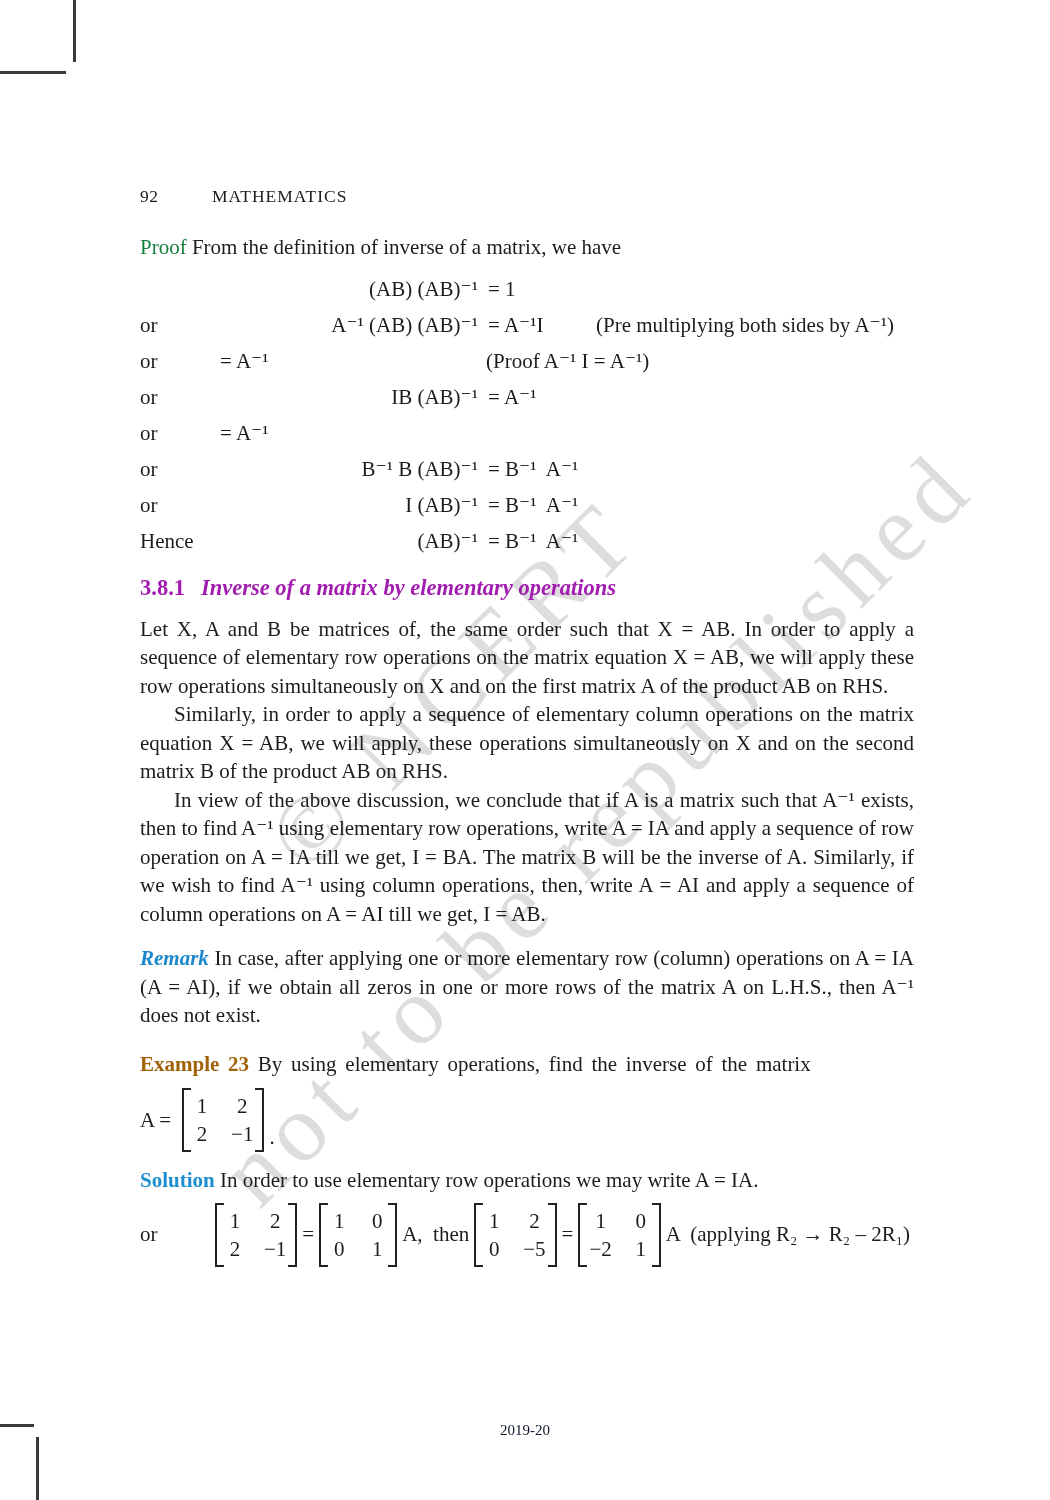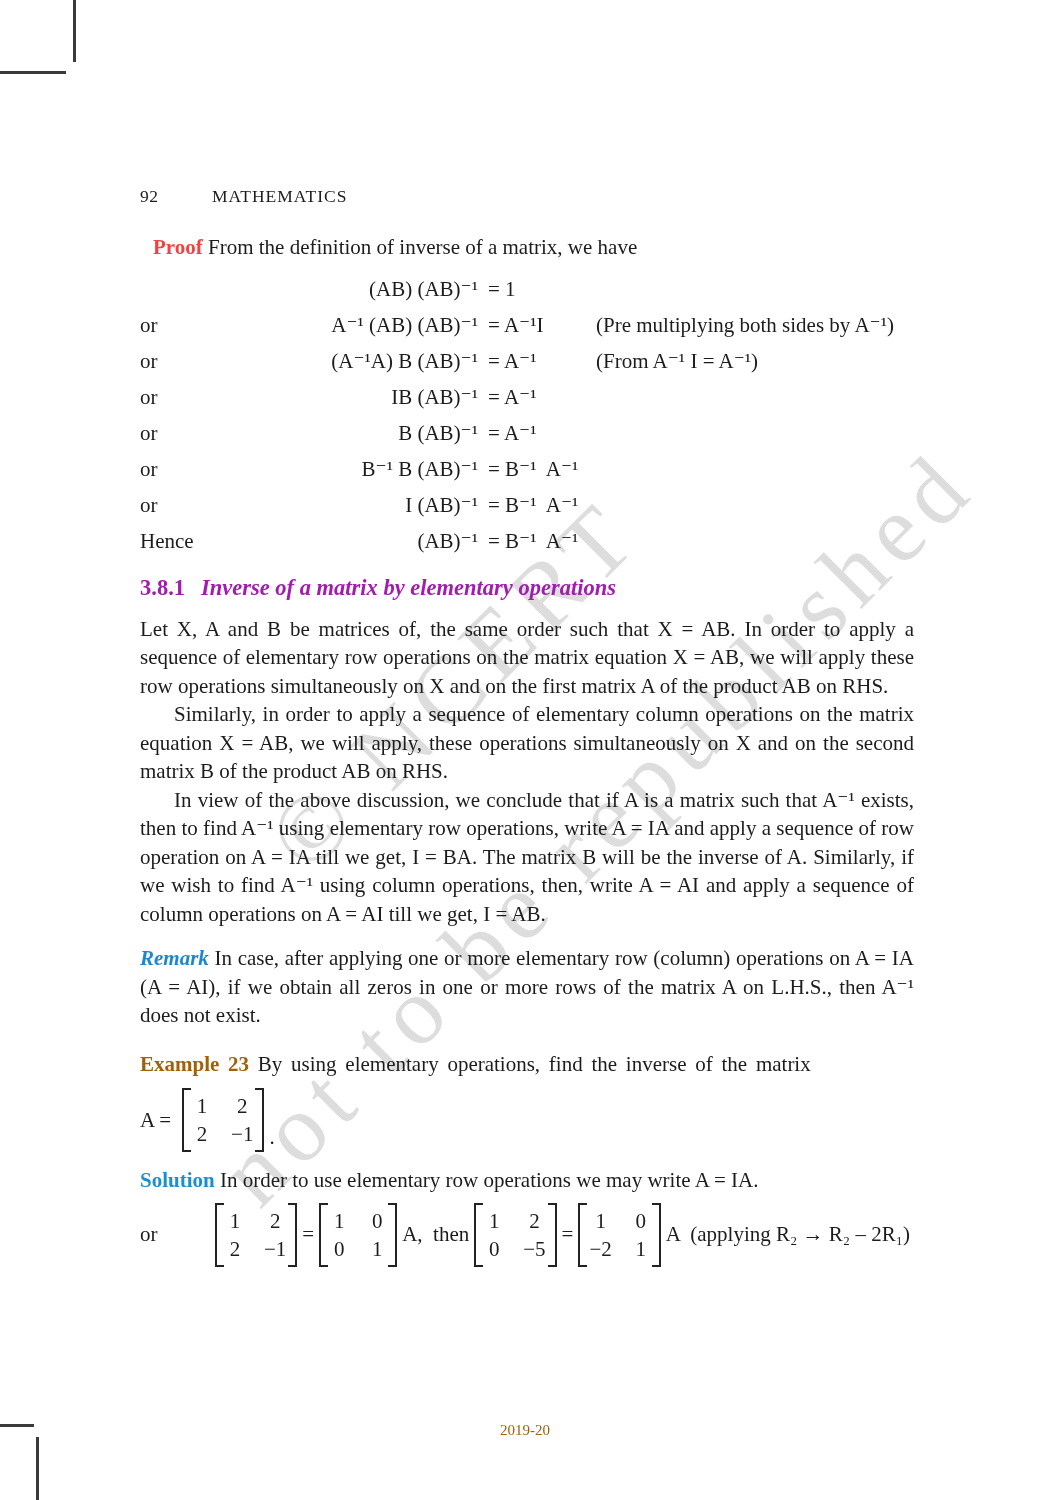--- a/index.html
+++ b/index.html
@@ -27,21 +27,21 @@
     pointer-events:none;
   }
   
   .content{position:absolute;left:140px;top:0;width:774px;z-index:1;}
   .page-header{margin-top:186px;font-size:17.5px;letter-spacing:.5px;}
   .page-number{display:inline-block;width:72px;}
   .running-head{letter-spacing:1px;}
 
   .body{font-size:21px;line-height:28.5px;text-align:justify;margin:0;}
   .proof-para{margin-top:26px;}
-  .label-proof{color:#ef4444;font-weight:bold;margin-left:13px;}
+  .label-proof{color:#15803d;font-weight:normal;}
   .label-remark{color:#1b88ce;font-weight:bold;font-style:italic;}
   .label-example{color:#a16207;font-weight:bold;}
   .label-solution{color:#1d8fd0;font-weight:bold;}
 
   
   .derivation{margin-top:9px;font-size:21px;}
   .d-row{display:grid;grid-template-columns:70px 268px 110px 1fr;line-height:36px;align-items:baseline;}
   .d-label{text-align:left;}
   .d-lhs{text-align:right;white-space:pre;}
   .d-rhs{padding-left:10px;white-space:pre;}
@@ -72,21 +72,21 @@
 
   .matrix-def{margin-top:10px;display:flex;align-items:center;font-size:21px;}
   .matrix-def .lead{margin-right:6px;}
   .matrix-def .suffix{align-self:flex-end;padding-bottom:2px;}
 
   .working{margin-top:8px;display:flex;align-items:center;font-size:21px;}
   .wk-label{width:70px;}
   .wk-text{white-space:pre;}
 
   .page-footer{position:absolute;left:0;right:0;top:1422px;text-align:center;
-    font-size:15px;z-index:1;color:#a16207;}
+    font-size:15px;z-index:1;color:#0f172a;}
 </style>
 </head>
 <body>
 
 <div class="page">
 
   <div class="crop tl-v"></div>
   <div class="crop tl-h"></div>
   <div class="crop bl-h"></div>
   <div class="crop bl-v"></div>
@@ -115,33 +115,31 @@
         <span class="d-note"></span>
       </div>
       <div class="d-row">
         <span class="d-label">or</span>
         <span class="d-lhs">A⁻¹ (AB) (AB)⁻¹</span>
         <span class="d-rhs">= A⁻¹I</span>
         <span class="d-note">(Pre multiplying both sides by A⁻¹)</span>
       </div>
       <div class="d-row">
         <span class="d-label">or</span>
-        <span class="d-lhs">(A⁻¹A) B (AB)⁻¹</span>
         <span class="d-rhs">= A⁻¹</span>
-        <span class="d-note">(From A⁻¹ I = A⁻¹)</span>
+        <span class="d-note">(Proof A⁻¹ I = A⁻¹)</span>
       </div>
       <div class="d-row">
         <span class="d-label">or</span>
         <span class="d-lhs">IB (AB)⁻¹</span>
         <span class="d-rhs">= A⁻¹</span>
         <span class="d-note"></span>
       </div>
       <div class="d-row">
         <span class="d-label">or</span>
-        <span class="d-lhs">B (AB)⁻¹</span>
         <span class="d-rhs">= A⁻¹</span>
         <span class="d-note"></span>
       </div>
       <div class="d-row">
         <span class="d-label">or</span>
         <span class="d-lhs">B⁻¹ B (AB)⁻¹</span>
         <span class="d-rhs">= B⁻¹  A⁻¹</span>
         <span class="d-note"></span>
       </div>
       <div class="d-row">

